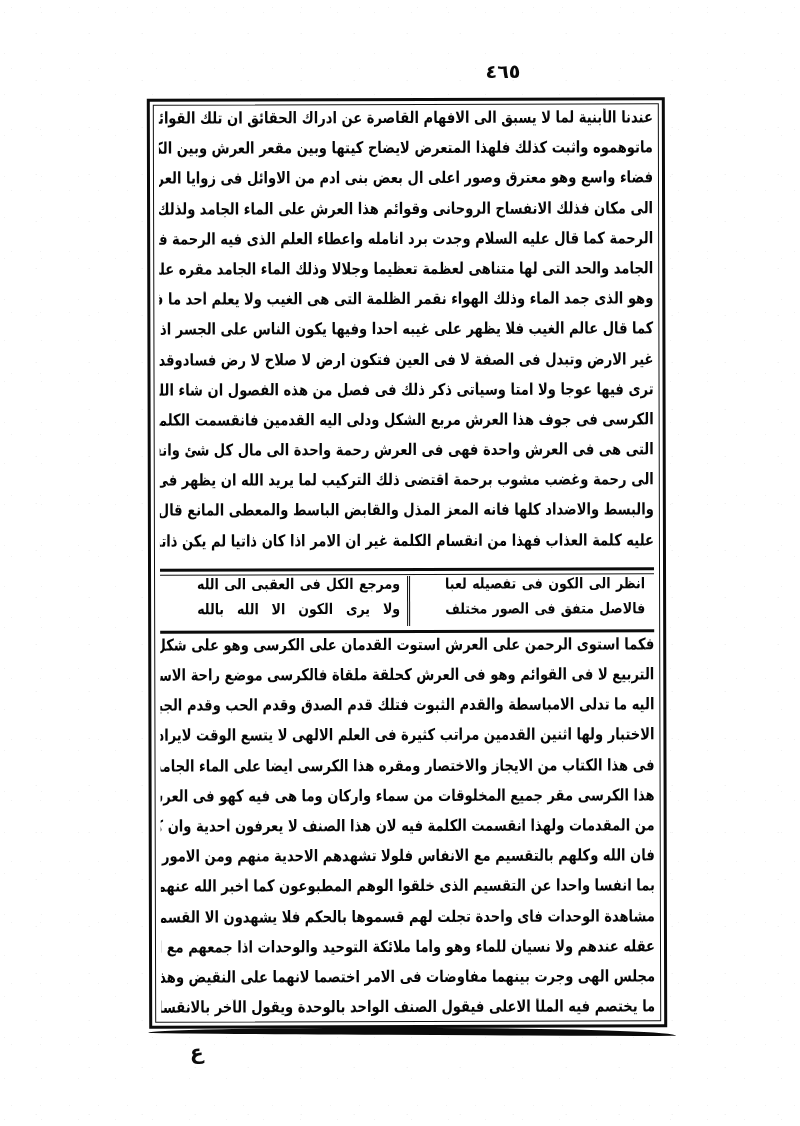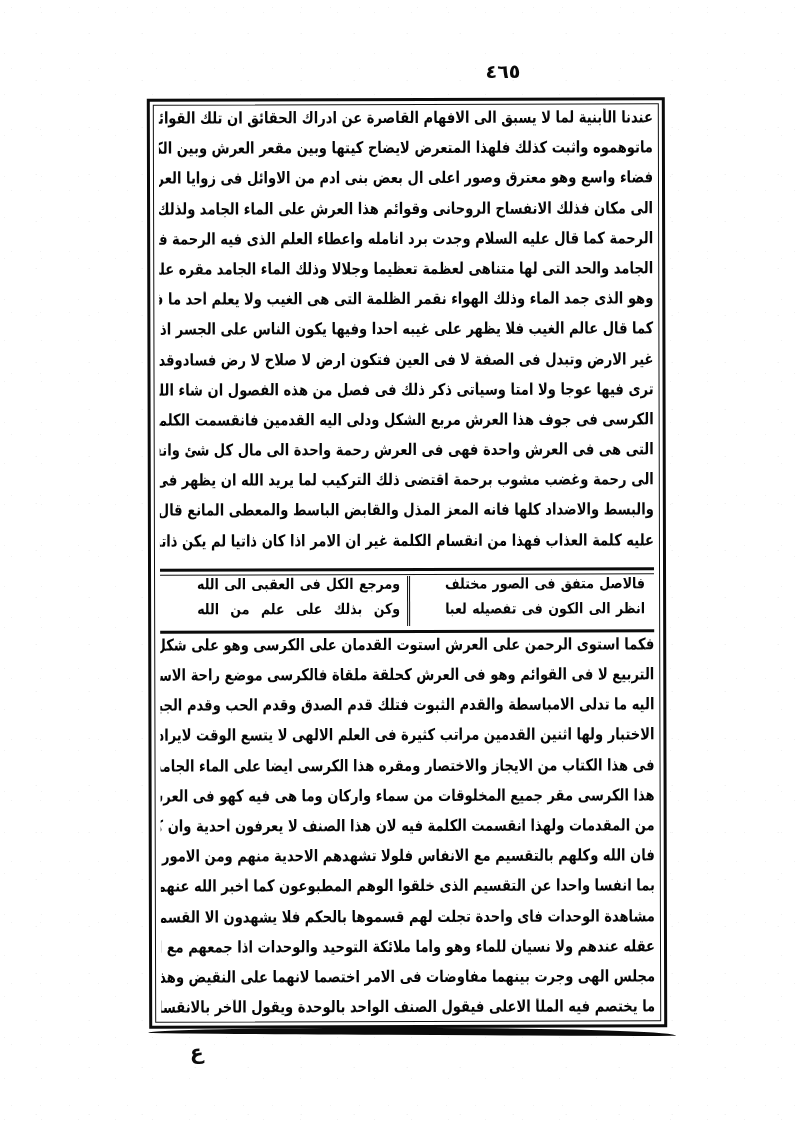--- a/index.html
+++ b/index.html
@@ -202,27 +202,27 @@
       <div class="line"><span>التى هى فى العرش واحدة فهى فى العرش رحمة واحدة الى مال كل شئ وانقسمت فى الكرسى</span></div>
       <div class="line"><span>الى رحمة وغضب مشوب برحمة اقتضى ذلك التركيب لما يريد الله ان يظهر فى العالم من القبض</span></div>
       <div class="line"><span>والبسط والاضداد كلها فانه المعز المذل والقابض الباسط والمعطى المانع قال تعالى أفمن حق</span></div>
       <div class="line"><span>عليه كلمة العذاب فهذا من انقسام الكلمة غير ان الامر اذا كان ذاتيا لم يكن ذاتيا الا هذا</span></div>
     </div>
 
     <div class="verse-panel">
       <div class="verse-grid">
 
         <div class="verse-col col-right">
+          <div class="verse-line"><span>انظر الى الكون فى تفصيله لعبا</span></div>
           <div class="verse-line"><span>فالاصل متفق فى الصور مختلف</span></div>
-          <div class="verse-line"><span>انظر الى الكون فى تفصيله لعبا</span></div>
         </div>
 
         <div class="verse-col col-left">
           <div class="verse-line"><span>ومرجع الكل فى العقبى الى الله</span></div>
-          <div class="verse-line"><span>وكن بذلك على علم من الله</span></div>
+          <div class="verse-line"><span>ولا يرى الكون الا الله بالله</span></div>
         </div>
 
       </div>
     </div>
 
     <div class="block block-bottom">
       <div class="line"><span>فكما استوى الرحمن على العرش استوت القدمان على الكرسى وهو على شكل العرش فى</span></div>
       <div class="line"><span>التربيع لا فى القوائم وهو فى العرش كحلقة ملقاة فالكرسى موضع راحة الاستواء فانه ما تدلى</span></div>
       <div class="line"><span>اليه ما تدلى الامباسطة والقدم الثبوت فتلك قدم الصدق وقدم الحب وقدم الجبر وقدم</span></div>
       <div class="line"><span>الاختبار ولها اثنين القدمين مراتب كثيرة فى العلم الالهى لا يتسع الوقت لايرادها المذهب اليه</span></div>

